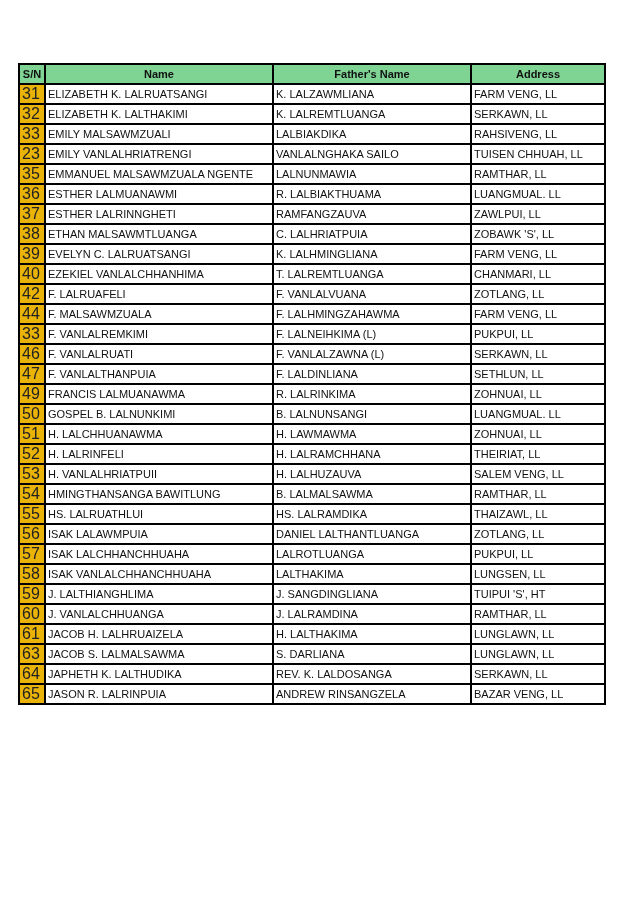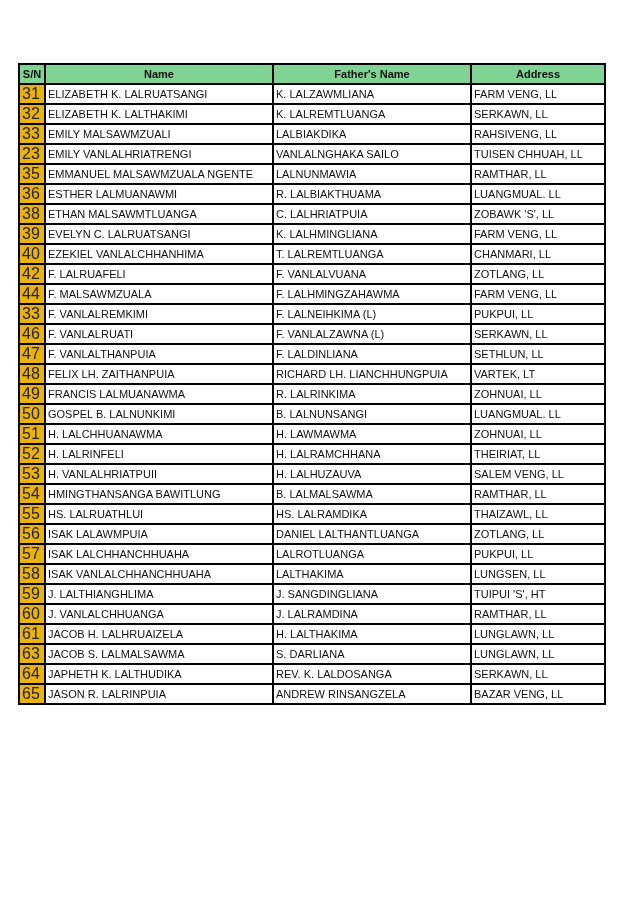--- a/index.html
+++ b/index.html
@@ -90,20 +90,26 @@
           <td>LALNUNMAWIA</td>
           <td>RAMTHAR, LL</td>
         </tr>
         <tr>
           <td class="sn">36</td>
           <td>ESTHER LALMUANAWMI</td>
           <td>R. LALBIAKTHUAMA</td>
           <td>LUANGMUAL. LL</td>
         </tr>
         <tr>
+          <td class="sn">37</td>
+          <td>ESTHER LALRINNGHETI</td>
+          <td>RAMFANGZAUVA</td>
+          <td>ZAWLPUI, LL</td>
+        </tr>
+        <tr>
           <td class="sn">38</td>
           <td>ETHAN MALSAWMTLUANGA</td>
           <td>C. LALHRIATPUIA</td>
           <td>ZOBAWK 'S', LL</td>
         </tr>
         <tr>
           <td class="sn">39</td>
           <td>EVELYN C. LALRUATSANGI</td>
           <td>K. LALHMINGLIANA</td>
           <td>FARM VENG, LL</td>
@@ -136,26 +142,20 @@
           <td class="sn">46</td>
           <td>F. VANLALRUATI</td>
           <td>F. VANLALZAWNA (L)</td>
           <td>SERKAWN, LL</td>
         </tr>
         <tr>
           <td class="sn">47</td>
           <td>F. VANLALTHANPUIA</td>
           <td>F. LALDINLIANA</td>
           <td>SETHLUN, LL</td>
-        </tr>
-        <tr>
-          <td class="sn">48</td>
-          <td>FELIX LH. ZAITHANPUIA</td>
-          <td>RICHARD LH. LIANCHHUNGPUIA</td>
-          <td>VARTEK, LT</td>
         </tr>
         <tr>
           <td class="sn">49</td>
           <td>FRANCIS LALMUANAWMA</td>
           <td>R. LALRINKIMA</td>
           <td>ZOHNUAI, LL</td>
         </tr>
         <tr>
           <td class="sn">50</td>
           <td>GOSPEL B. LALNUNKIMI</td>

